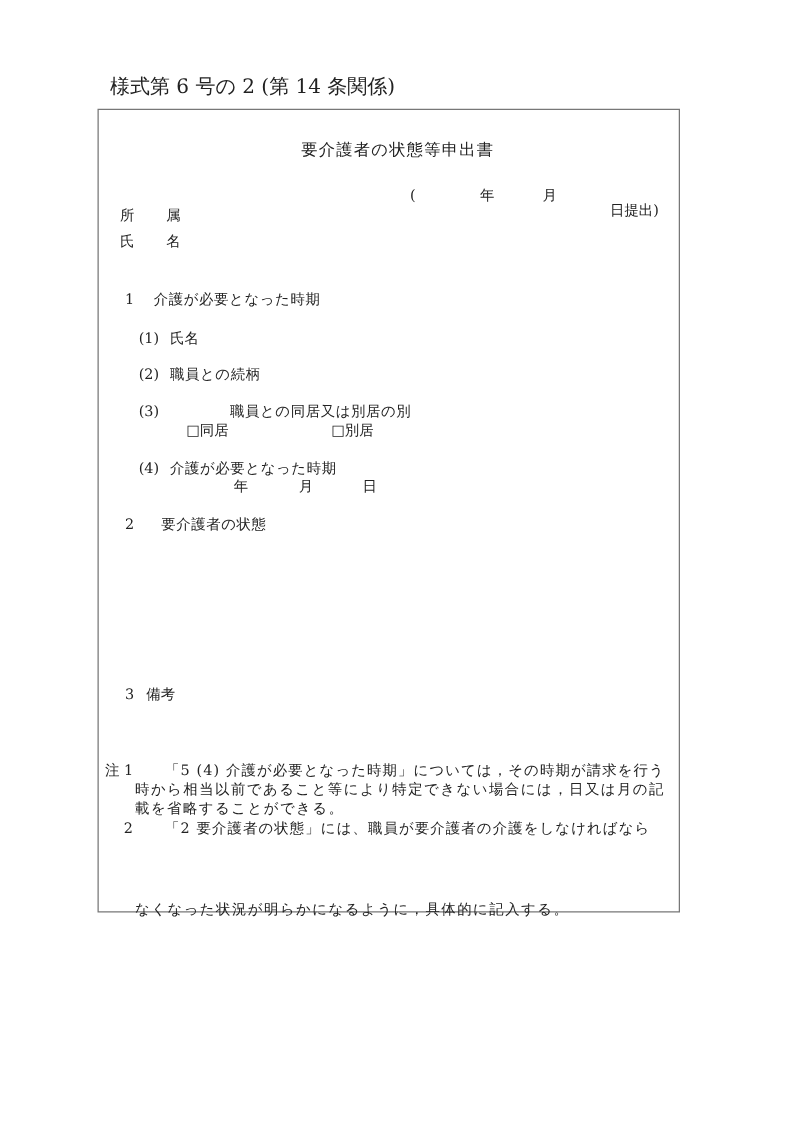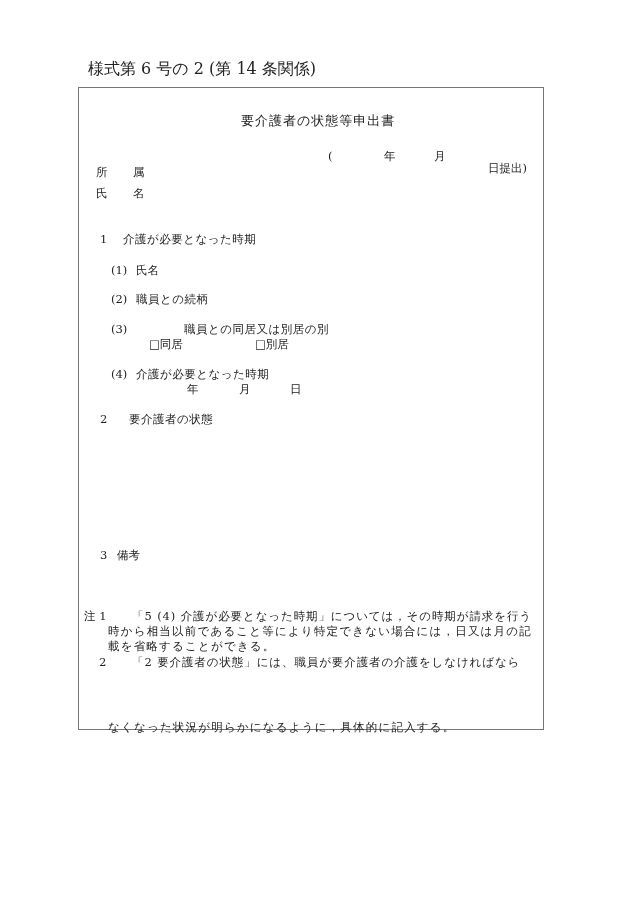--- a/index.html
+++ b/index.html
@@ -47,21 +47,21 @@
 
   <span class="abs" style="left:111px; top:263px;">(1)</span>
   <span class="abs" style="left:136px; top:263px;text-align:center;">氏名</span>
 
   <span class="abs" style="left:111px; top:292px;">(2)</span>
   <span class="abs" style="left:136px; top:292px; letter-spacing:0.5px;">職員との続柄</span>
 
   <span class="abs" style="left:111px; top:322px;">(3)</span>
   <span class="abs" style="left:136px; top:322px; letter-spacing:0.5px;padding-left:48px;">職員との同居又は別居の別</span>
   <span class="abs" style="left:149px; top:337px;">□同居</span>
-  <span class="abs" style="left:255px; top:337px;">□別居</span>
+  <span class="abs" style="left:265px; top:337px;">□別居</span>
 
   <span class="abs" style="left:111px; top:367px;">(4)</span>
   <span class="abs" style="left:136px; top:367px; letter-spacing:0.5px;text-align:right;">介護が必要となった時期</span>
   <span class="abs" style="left:187px; top:382px;">年</span>
   <span class="abs" style="left:239px; top:382px;">月</span>
   <span class="abs" style="left:290px; top:382px;">日</span>
 </div>
 
 <div>
   <span class="abs" style="left:100px; top:412px;">2</span>

